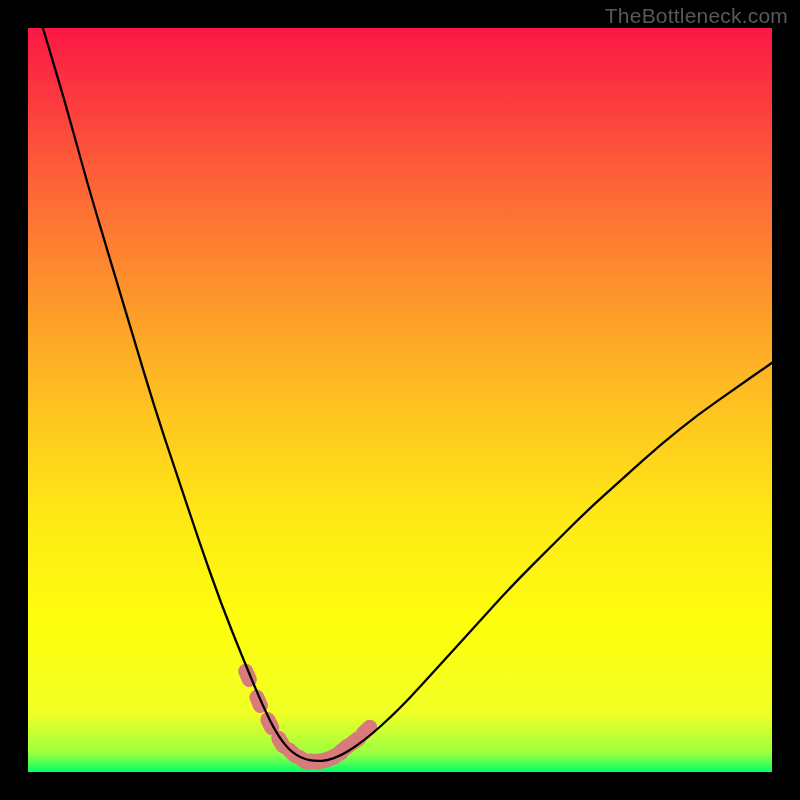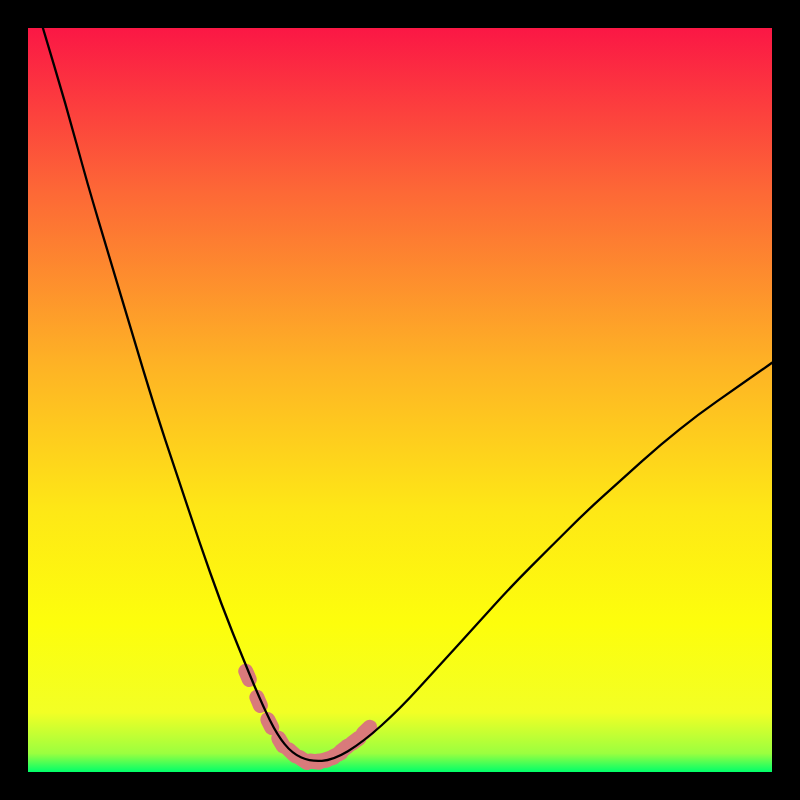--- a/index.html
+++ b/index.html
@@ -94,13 +94,14 @@
             <rect x="-12" y="-7.5" width="24" height="15" rx="7.5" fill="#d97a7b" stroke="#c96868" stroke-width="0"></rect>
           </g>
           <g transform="translate(338.5 702.3) rotate(-43.0)">
             <rect x="-12" y="-7.5" width="24" height="15" rx="7.5" fill="#d97a7b" stroke="#c96868" stroke-width="0"></rect>
           </g>
         </g>
       <path id="curve-path" fill="none" stroke="#000000" stroke-width="2.3" stroke-linecap="round" d="M 14.9 0.0 Q 14.9 0.0 26.0 37.2 Q 37.2 74.4 48.4 115.3 Q 59.5 156.2 70.7 193.4 Q 81.8 230.6 93.0 267.8 Q 104.2 305.0 115.3 342.2 Q 126.5 379.4 137.6 412.9 Q 148.8 446.4 160.0 479.9 Q 171.1 513.4 182.3 545.0 Q 193.4 576.6 204.6 604.5 Q 215.8 632.4 225.1 654.7 Q 234.4 677.0 241.8 691.9 Q 249.2 706.8 256.7 716.1 Q 264.1 725.4 273.4 729.5 Q 282.7 733.6 293.9 732.8 Q 305.0 732.1 319.9 723.2 Q 334.8 714.2 353.4 697.5 Q 372.0 680.8 390.6 660.3 Q 409.2 639.8 427.8 619.4 Q 446.4 598.9 465.0 578.5 Q 483.6 558.0 502.2 539.4 Q 520.8 520.8 539.4 502.2 Q 558.0 483.6 576.6 466.9 Q 595.2 450.1 613.8 433.4 Q 632.4 416.6 651.0 401.8 Q 669.6 386.9 688.2 373.9 Q 706.8 360.8 725.4 347.8 T 744.0 334.8"></path>
     </svg>
   </div>
 
+  <div class="watermark">TheBottleneck.com</div>
 </div>
 
 </body></html>

